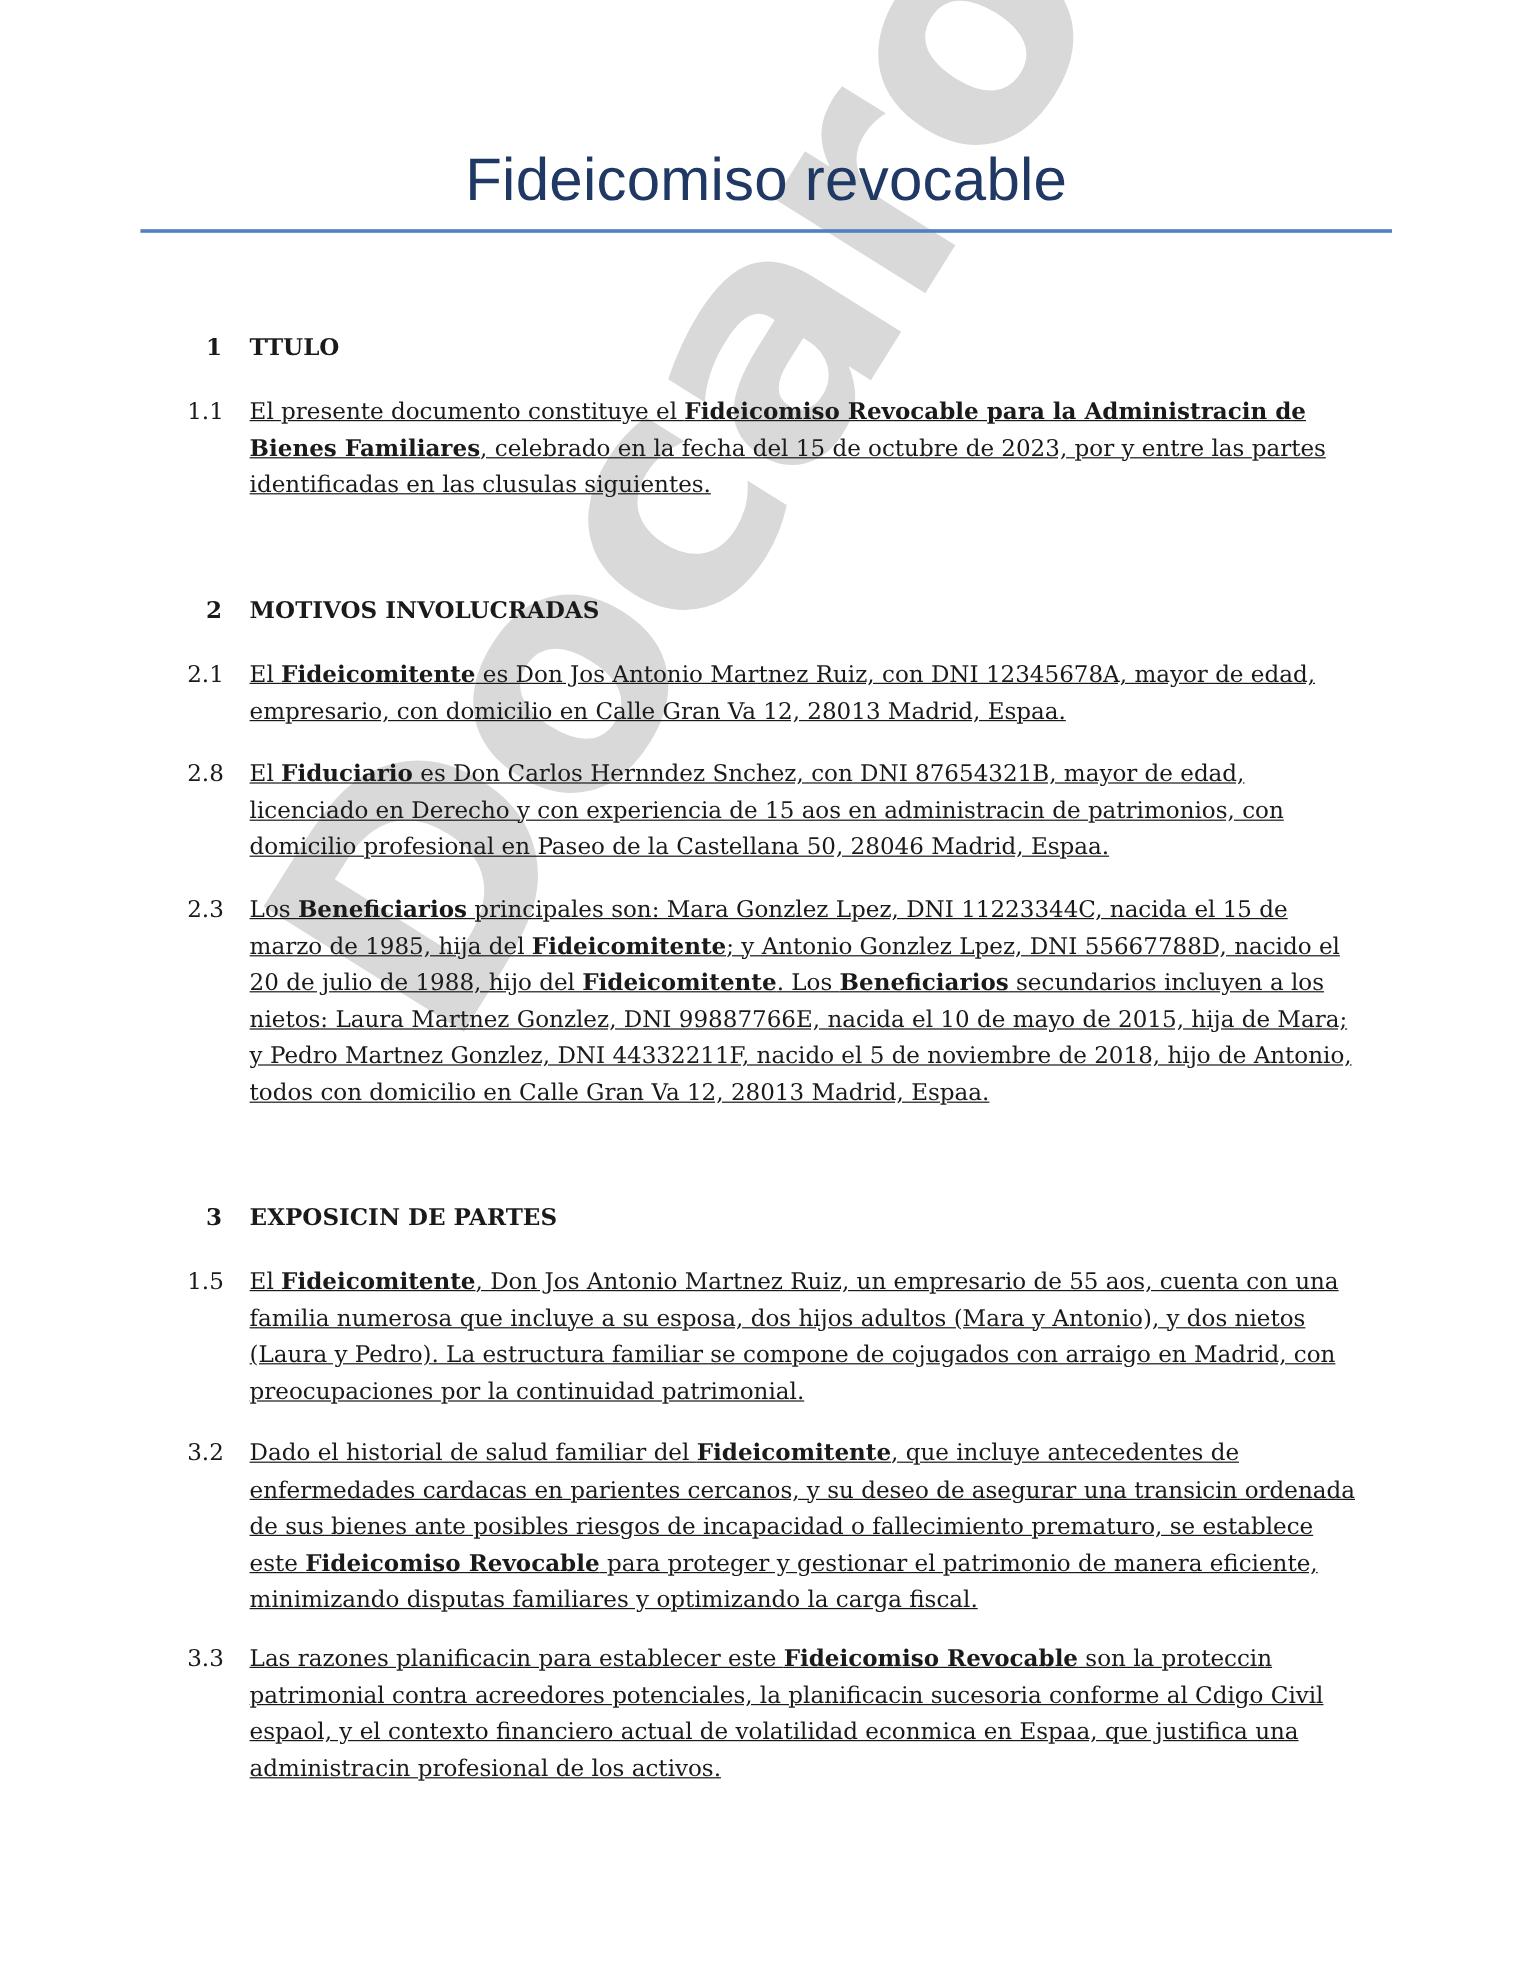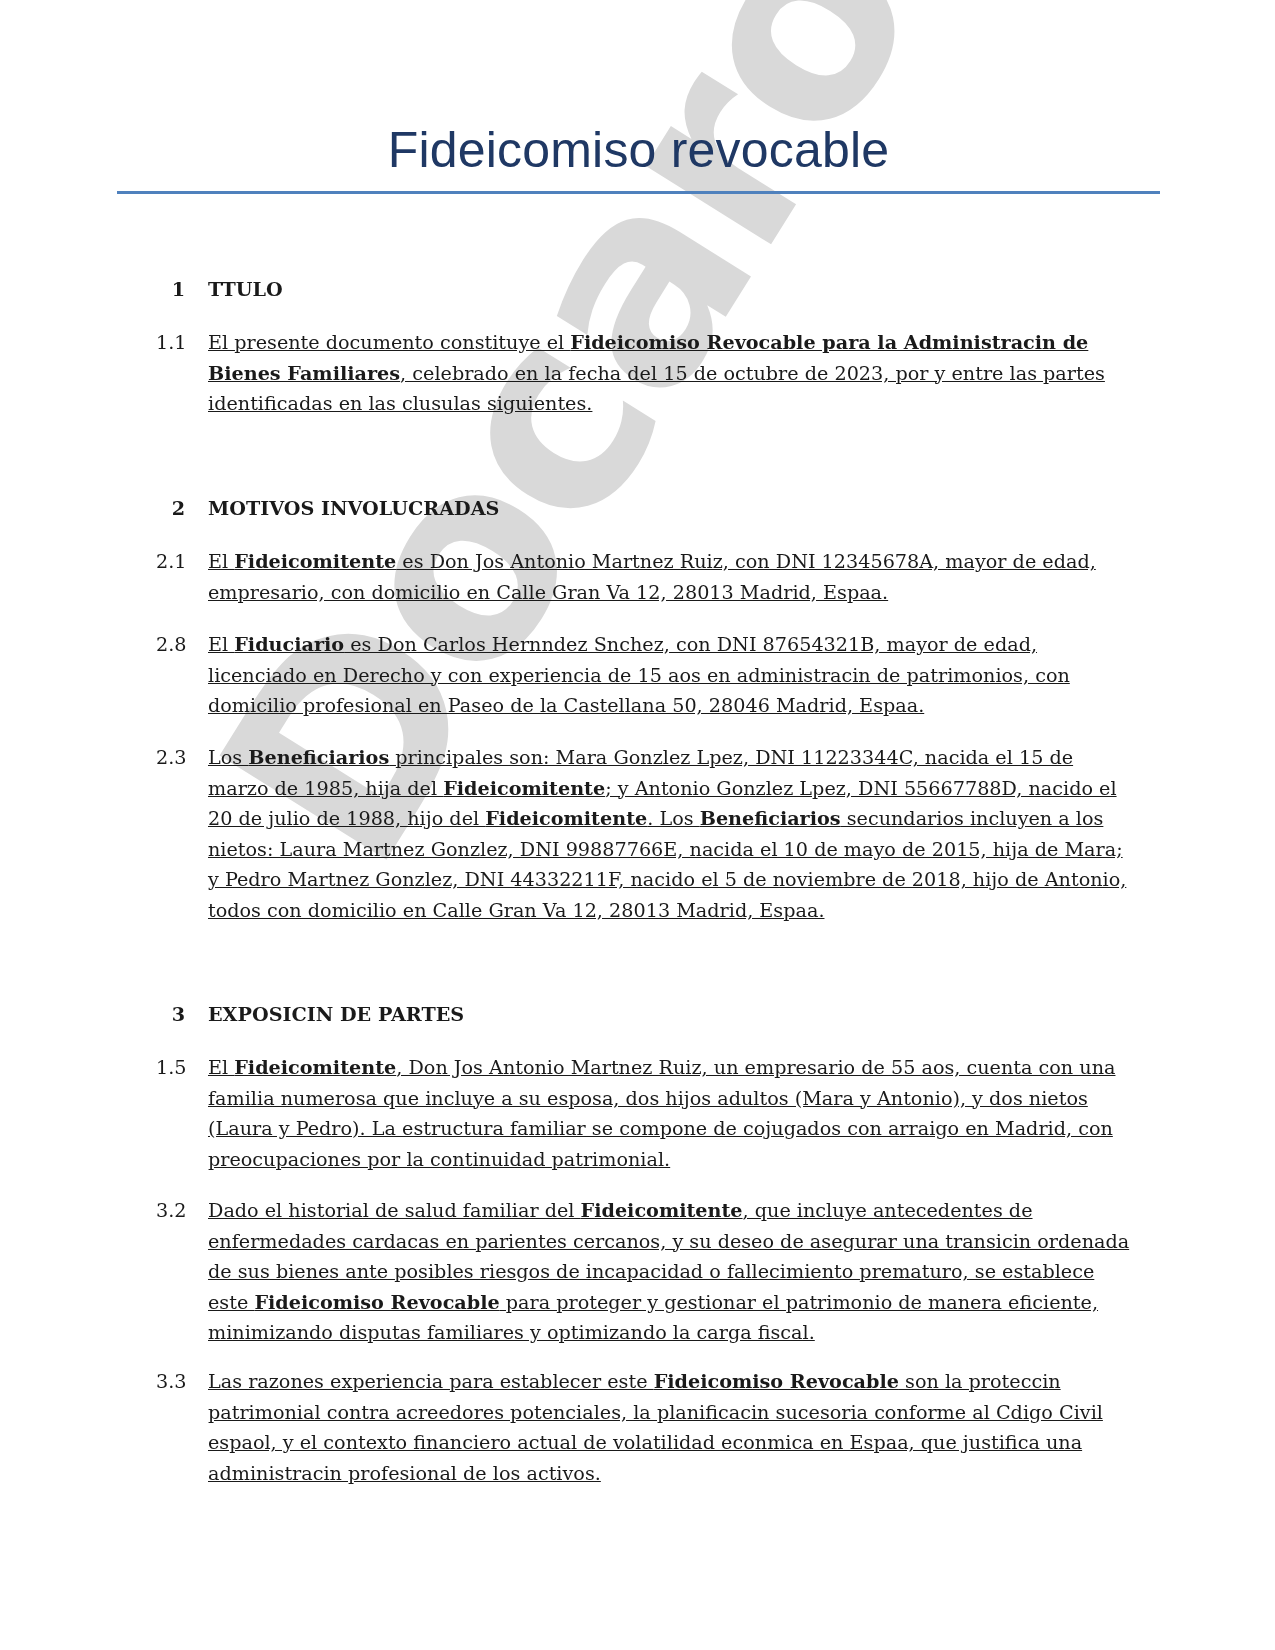--- a/index.html
+++ b/index.html
@@ -72,16 +72,16 @@
     <div class="para" style="top:1053px;">
       <span class="num">1.5</span>
       <span class="txt"><span>El </span><b>Fideicomitente</b><span>, Don Jos Antonio Martnez Ruiz, un empresario de 55 aos, cuenta con una familia numerosa que incluye a su esposa, dos hijos adultos (Mara y Antonio), y dos nietos (Laura y Pedro). La estructura familiar se compone de cojugados con arraigo en Madrid, con preocupaciones por la continuidad patrimonial.</span></span>
     </div>
     <div class="para" style="top:1196px;">
       <span class="num">3.2</span>
       <span class="txt"><span>Dado el historial de salud familiar del </span><b>Fideicomitente</b><span>, que incluye antecedentes de enfermedades cardacas en parientes cercanos, y su deseo de asegurar una transicin ordenada de sus bienes ante posibles riesgos de incapacidad o fallecimiento prematuro, se establece este </span><b>Fideicomiso Revocable</b><span> para proteger y gestionar el patrimonio de manera eficiente, minimizando disputas familiares y optimizando la carga fiscal.</span></span>
     </div>
     <div class="para" style="top:1367px;">
       <span class="num">3.3</span>
-      <span class="txt"><span>Las razones experiencia para establecer este </span><b>Fideicomiso Revocable</b><span> son la proteccin patrimonial contra acreedores potenciales, la planificacin sucesoria conforme al Cdigo Civil espaol, y el contexto financiero actual de volatilidad econmica en Espaa, que justifica una administracin profesional de los activos.</span></span>
+      <span class="txt"><span>Las razones planificacin para establecer este </span><b>Fideicomiso Revocable</b><span> son la proteccin patrimonial contra acreedores potenciales, la planificacin sucesoria conforme al Cdigo Civil espaol, y el contexto financiero actual de volatilidad econmica en Espaa, que justifica una administracin profesional de los activos.</span></span>
     </div>
   </div>
 </div>
 
 </body></html>

